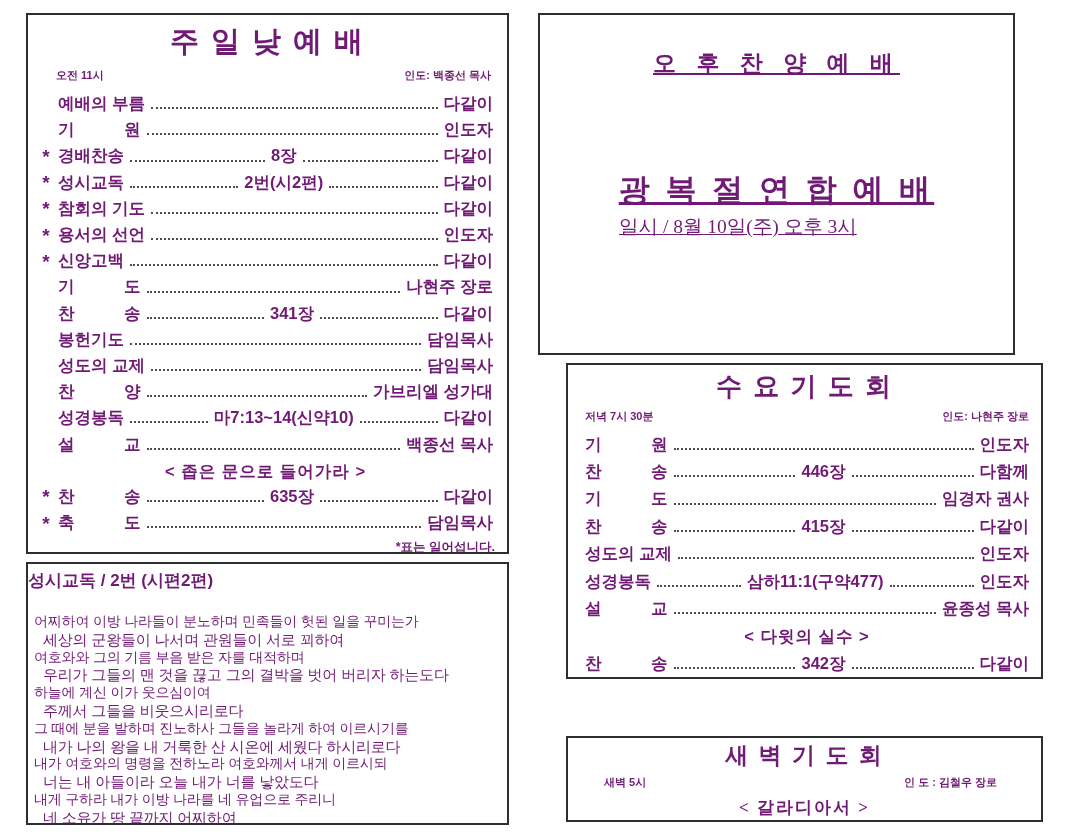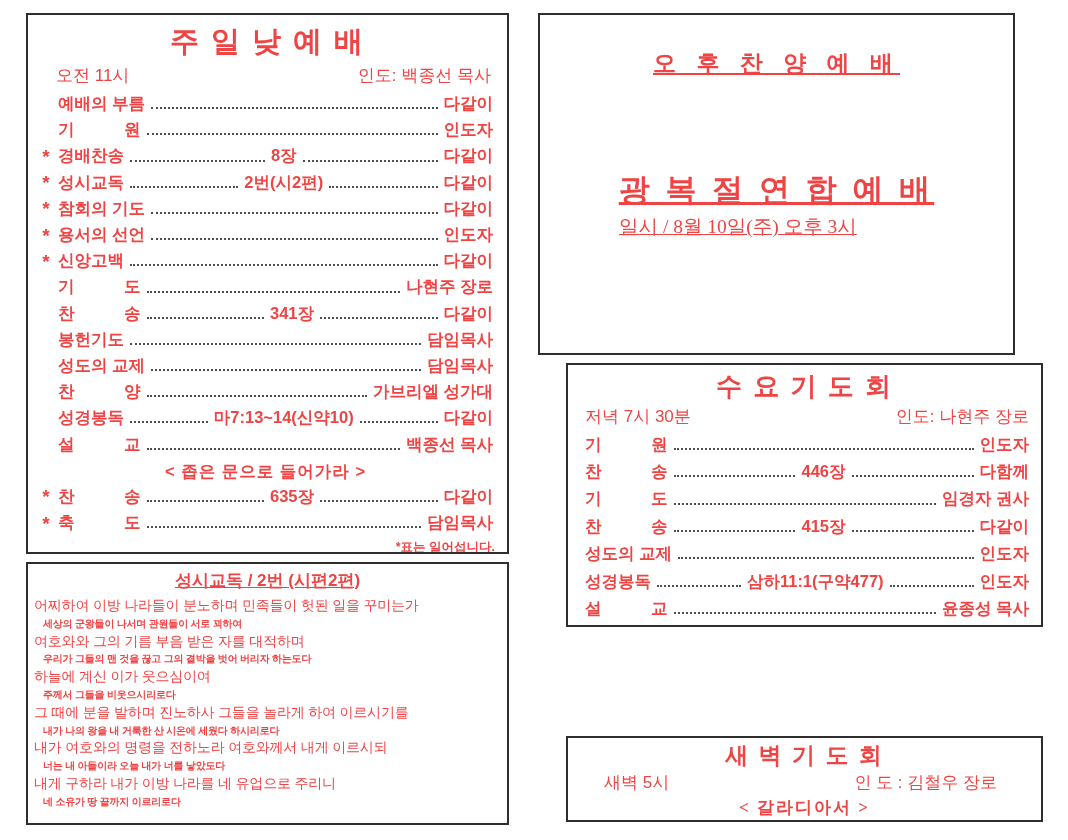--- a/index.html
+++ b/index.html
@@ -1,32 +1,32 @@
 <!DOCTYPE html>
 <html><head>
 <meta charset="utf-8">
 <style>
   * { margin:0; padding:0; box-sizing:border-box; }
   html,body { background:#ffffff; }
   .page {
     position:relative; width:1068px; height:840px; background:#ffffff;
-    font-family:"Liberation Sans", sans-serif; color:#ef4444; overflow:hidden;
+    font-family:"Liberation Sans", sans-serif; color:#701a75; overflow:hidden;
   }
   .box { position:absolute; border:2px solid #2e2e2e; background:#ffffff; overflow:hidden; }
   .box-sunday    { left:26px;  top:13px;  width:483px; height:541px; }
   .box-reading   { left:26px;  top:562px; width:483px; height:263px; }
   .box-afternoon { left:538px; top:13px;  width:477px; height:342px;text-decoration:underline; }
-  .box-wednesday { left:566px; top:363px; width:477px; height:264px; }
+  .box-wednesday { left:566px; top:363px; width:477px; height:316px; }
   .box-dawn      { left:566px; top:736px; width:477px; height:86px;  }
 
   .title-xl { text-align:center; font-weight:800; font-size:29px; line-height:34px; letter-spacing:2px; margin-top:9px; }
   .title-lg { text-align:center; font-weight:800; font-size:26px; line-height:32px; letter-spacing:2px; margin-top:5px; }
   .title-md { text-align:center; font-weight:800; font-size:23px; line-height:28px; letter-spacing:2px; margin-top:3px; }
 
-  .hdr { display:flex; justify-content:space-between; align-items:center; font-weight:400; font-size:17px; }
+  .hdr { display:flex; justify-content:space-between; align-items:center; font-weight:700; font-size:11px; }
   .box-sunday .hdr    { height:31px; padding:0 16px 0 28px; margin-top:2px; }
   .box-wednesday .hdr { height:29px; padding:0 12px 0 17px; }
   .box-dawn .hdr      { height:26px; padding:0 44px 0 36px; }
 
   .rows { display:block; }
   .box-sunday .rows    { padding:0 14px 0 10px; }
   .box-wednesday .rows { padding:0 12px 0 17px; }
 
   .svc-row { display:flex; align-items:center; font-weight:700; }
   .box-sunday .svc-row,    .box-sunday .svc-heading    { height:26.2px; font-size:16.5px; }
@@ -45,24 +45,24 @@
 
   .footnote { text-align:right; font-weight:700; font-size:12.5px; padding-right:12px; margin-top:3px; }
 
   
   .box-afternoon .title-md { margin-top:34px; letter-spacing:7px; }
   .headline { font-family:"Liberation Serif", serif; text-align:center; font-weight:600; font-size:31px; line-height:40px; letter-spacing:4px; margin-top:93px; }
   .info { font-family:"Liberation Serif", serif; font-size:19.5px; line-height:33px; padding-left:79px; font-weight:500; }
   .info.place { margin-top:44px; }
 
   
-  .box-reading .title-sm { text-align:center; font-weight:800; font-size:17px; line-height:23px; margin-top:5px;text-decoration:underline; }
-  .read-lines { margin-top:5px; padding:0 6px 0 6px; }
+  .box-reading .title-sm { font-weight:800; font-size:17px; line-height:23px; margin-top:5px; }
+  .read-lines { margin-top:21px; padding:0 6px 0 6px; }
   .read-line { font-size:14px; line-height:17.8px; font-weight:500; white-space:nowrap; letter-spacing:-0.2px; }
-  .read-line.bold { font-weight:700; font-size:10px; padding-left:9px; }
+  .read-line.bold { font-weight:400; font-size:15px; padding-left:9px; }
 
   
   .scripture { font-family:"Liberation Serif", serif; text-align:center; font-size:17px; font-weight:600; line-height:26px; letter-spacing:2px; }
 </style>
 </head>
 <body>
 
 <div class="page">
 
   <section class="box box-sunday">
@@ -230,21 +230,21 @@
         <div class="read-line no-center">그 때에 분을 발하며 진노하사 그들을 놀라게 하여 이르시기를</div>
 
         <div class="read-line no-center bold">내가 나의 왕을 내 거룩한 산 시온에 세웠다 하시리로다</div>
 
         <div class="read-line no-center">내가 여호와의 명령을 전하노라 여호와께서 내게 이르시되</div>
 
         <div class="read-line no-center bold">너는 내 아들이라 오늘 내가 너를 낳았도다</div>
 
         <div class="read-line no-center">내게 구하라 내가 이방 나라를 네 유업으로 주리니</div>
 
-        <div class="read-line no-center bold">네 소유가 땅 끝까지 이르리로다</div>
+        <div class="read-line no-center bold">네 소유가 땅 끝까지 어찌하여</div>
       </div>
   </section>
 
   <section class="box box-afternoon">
     <div class="title-md">오 후 찬 양 예 배</div>
     <div class="headline">광 복 절   연 합 예 배</div>
     <div class="info datetime">일시 / 8월 10일(주) 오후 3시</div>
   </section>
 
   <section class="box box-wednesday">

